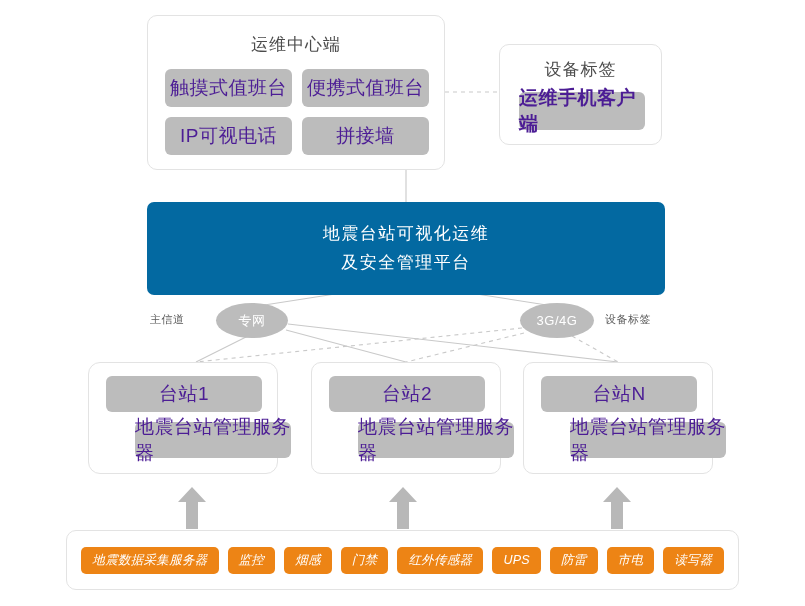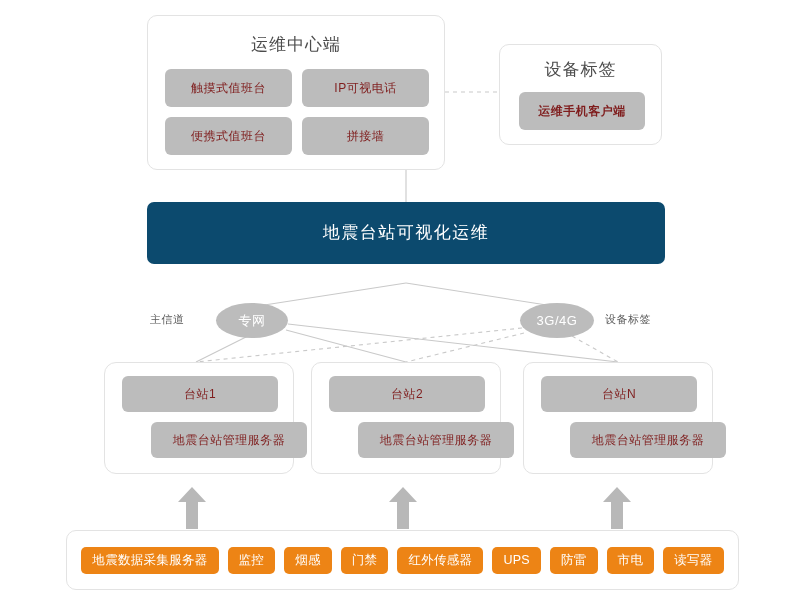--- a/index.html
+++ b/index.html
@@ -40,26 +40,26 @@
   .card-title {
     text-align: center;
     color: #4c4c4c;
     font-size: 17px;
     letter-spacing: 1px;
   }
 
   
   .pill {
     background: #bcbcbc;
-    color: #7f1d1d;
+    color: #4c1d95;
     border-radius: 6px;
     display: flex;
     align-items: center;
     justify-content: center;
-    font-size: 12px;
+    font-size: 19px;
     letter-spacing: .5px;
     box-sizing: border-box;
   }
 
   
   #center-card { left: 147px; top: 15px; width: 298px; height: 155px; }
   #center-card .card-title { margin-top: 17px; }
   .center-grid {
     position: absolute;
     left: 17px; top: 53px;
@@ -76,22 +76,22 @@
   #frontend-card .pill {
     position: absolute;
     left: 19px; top: 47px;
     width: 126px; height: 38px; font-weight: bold;
   }
 
   
   #platform {
     position: absolute;
     left: 147px; top: 202px;
-    width: 518px; height: 62px;
-    background: #0c4a6e;
+    width: 518px; height: 93px;
+    background: #0369a1;
     border-radius: 7px;
     color: #ffffff;
     display: flex;
     flex-direction: column;
     align-items: center;
     justify-content: center;
     z-index: 2;
   }
   #platform .pline {
     font-size: 17px;
@@ -132,21 +132,21 @@
     top: 362px;
   }
   .station .pill {
     position: absolute;
     left: 17px;
     width: 156px;
     height: 36px;
   }
   .station .pill.s-name { top: 13px; }
   .station .pill.s-srv  { top: 59px; margin-left: 29px; }
-  #station-1 { left: 104px; border-radius: 12px; }
+  #station-1 { left: 88px; border-radius: 12px; }
   #station-2 { left: 311px; padding-left: 30px; }
   #station-3 { left: 523px; }
 
   
   .up-arrow {
     position: absolute;
     width: 28px;
     height: 42px;
     top: 487px;
     z-index: 3;
@@ -157,20 +157,21 @@
 
   
   #device-bar {
     left: 66px; top: 530px;
     width: 673px; height: 60px;
     display: flex;
     align-items: center;
     justify-content: center;
     gap: 9px;
     padding: 0 12px;
+    font-style: italic;
   }
   .tag {
     background: #ed8415;
     color: #ffffff;
     border-radius: 5px;
     height: 27px;
     display: flex;
     align-items: center;
     justify-content: center;
     padding: 0 11px;
@@ -201,33 +202,34 @@
       <line x1="522" y1="328" x2="196" y2="362" stroke-dasharray="4 4"></line>
       <line x1="524" y1="333" x2="406" y2="362" stroke-dasharray="4 4"></line>
       <line x1="572" y1="336" x2="618" y2="362" stroke-dasharray="4 4"></line>
     </g>
   </svg>
 
   <div class="card" id="center-card">
     <div class="card-title">运维中心端</div>
     <div class="center-grid">
       <div class="pill">触摸式值班台</div>
+      <div class="pill">便携式值班台</div>
       <div class="pill">IP可视电话</div>
-      <div class="pill">便携式值班台</div>
       <div class="pill">拼接墙</div>
     </div>
   </div>
 
   <div class="card" id="frontend-card">
     <div class="card-title">设备标签</div>
     <div class="pill">运维手机客户端</div>
   </div>
 
   <div id="platform">
     <div class="pline">地震台站可视化运维</div>
+    <div class="pline">及安全管理平台</div>
   </div>
 
   <div class="chan-label" id="label-main">主信道</div>
   <div class="ellipse" id="ell-private">专网</div>
   <div class="ellipse" id="ell-mobile">3G/4G</div>
   <div class="chan-label" id="label-backup">设备标签</div>
 
   <div class="card station" id="station-1">
     <div class="pill s-name">台站1</div>
     <div class="pill s-srv">地震台站管理服务器</div>

